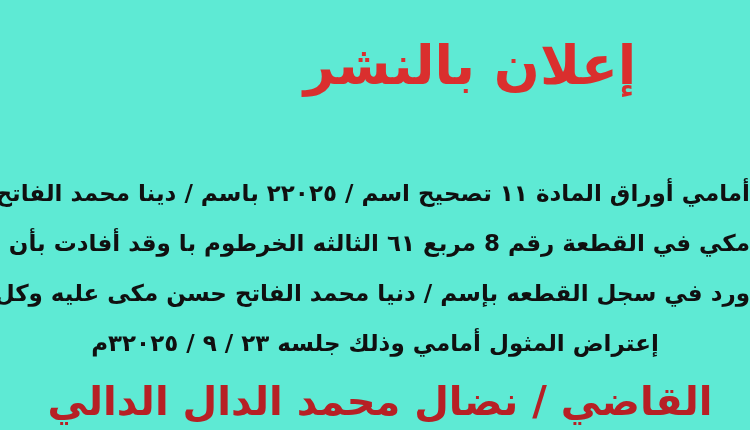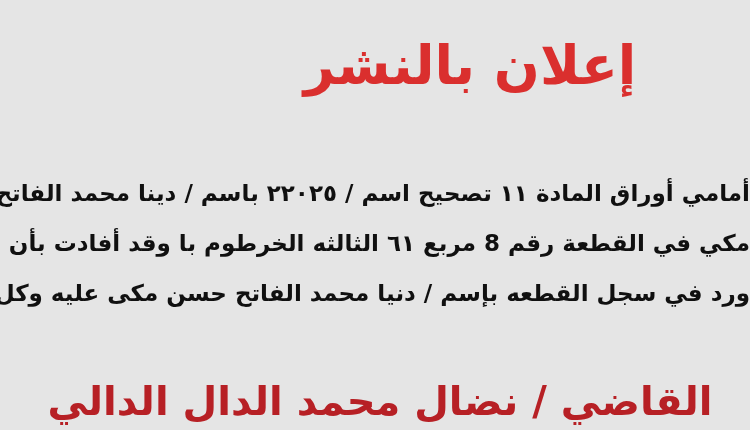--- a/index.html
+++ b/index.html
@@ -49,25 +49,26 @@
     text-align: center;
     transform: translateX(5px);
     font-size: 40px;
     font-weight: bold;
     white-space: nowrap;
   }
 </style>
 </head>
 <body>
 
-<div class="page" style="background: #e5e5e5;">
+<div class="page" style="background: #5eead4;">
 
   <div class="notice-title" style="color: rgb(218, 47, 46);">إعلان بالنشر</div>
 
   <div class="notice-body" style="color: rgb(16, 16, 16);">
     <div class="body-line">أمامي أوراق المادة ١١ تصحيح اسم / ٢٢٠٢٥ باسم / دينا محمد الفاتح حسن</div>
     <div class="body-line">مكي في القطعة رقم 8 مربع ٦١ الثالثه الخرطوم با وقد أفادت بأن إسمها قد</div>
     <div class="body-line">ورد في سجل القطعه بإسم / دنيا محمد الفاتح حسن مكى عليه وكل من له</div>
+    <div class="body-line">إعتراض المثول أمامي وذلك جلسه ٢٣ / ٩ / ٣٢٠٢٥م</div>
   </div>
 
   <div class="judge-line" style="color: rgb(183, 32, 37);">القاضي / نضال محمد الدال الدالي</div>
 
 </div>
 
 </body></html>

